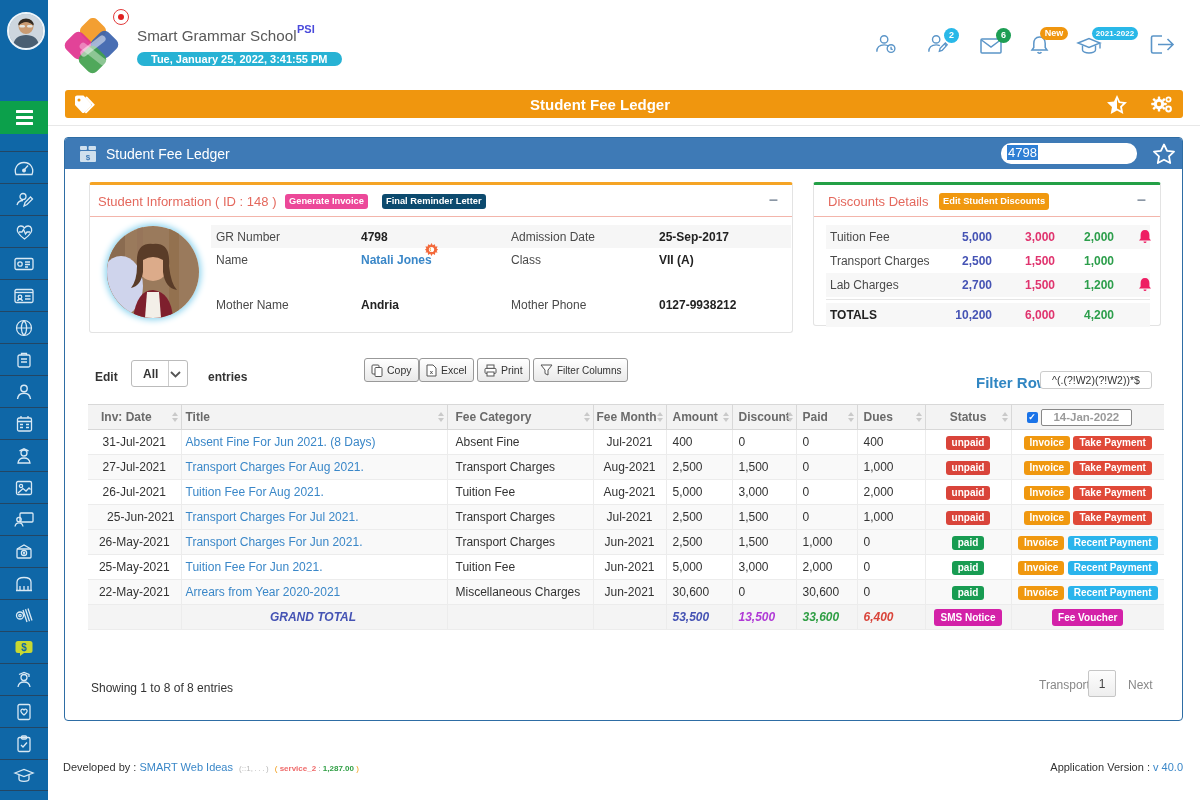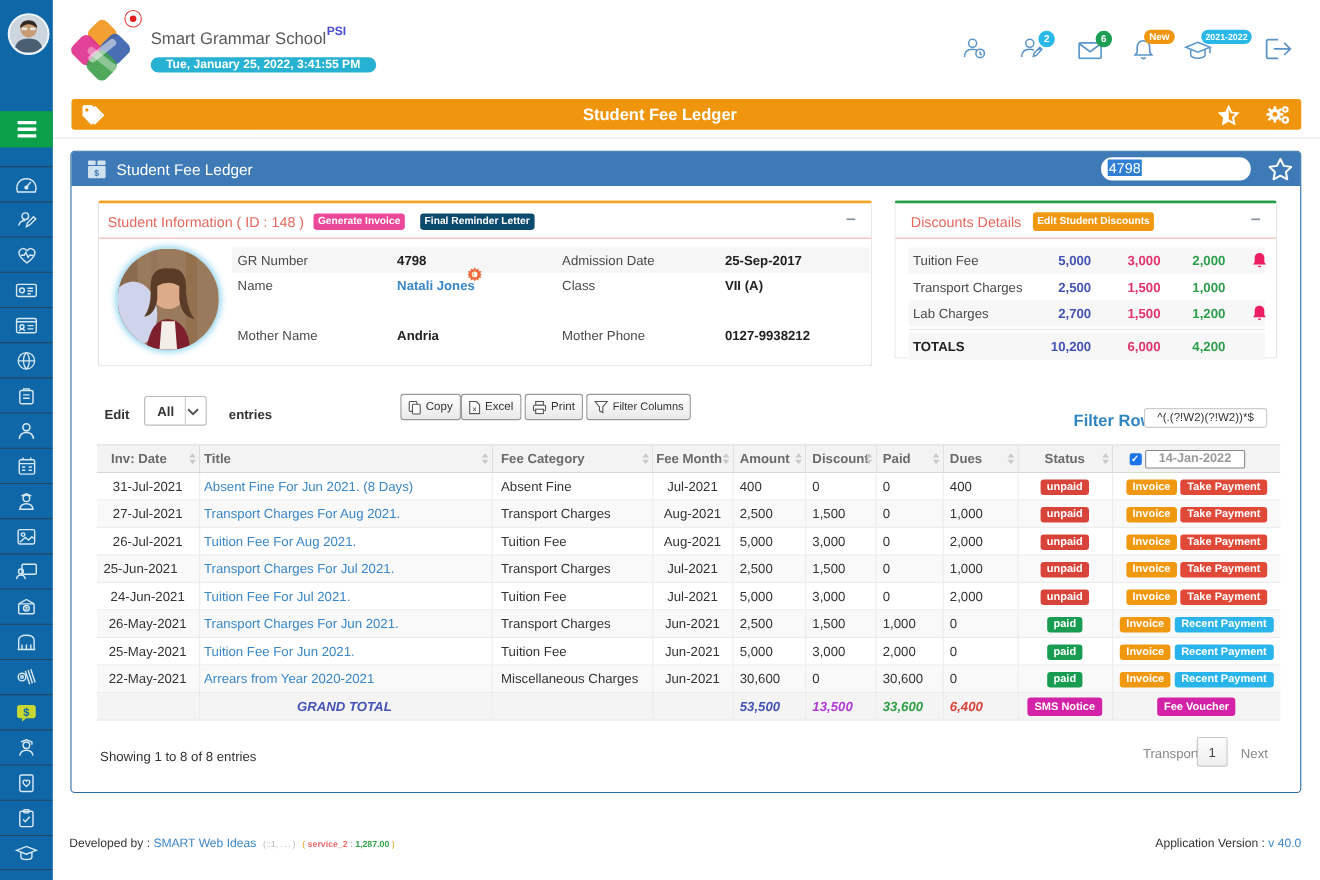--- a/index.html
+++ b/index.html
@@ -534,40 +534,28 @@
           <td style="padding-left:8px">Tuition Fee</td>
           <td style="text-align:center">Aug-2021</td>
           <td>5,000</td>
           <td>3,000</td>
           <td>0</td>
           <td>2,000</td>
           <td style="text-align:center"><span class="bdg b-unpaid">unpaid</span></td>
           <td style="text-align:center"><span class="bdg b-inv">Invoice</span> <span class="bdg b-take">Take Payment</span></td>
         </tr>
     <tr class="g">
-          <td style="text-align:left">25-Jun-2021</td>
+          <td style="text-align:right">25-Jun-2021</td>
           <td><a>Transport Charges For Jul 2021.</a></td>
           <td style="padding-left:8px">Transport Charges</td>
           <td style="text-align:center">Jul-2021</td>
           <td>2,500</td>
           <td>1,500</td>
           <td>0</td>
           <td>1,000</td>
-          <td style="text-align:center"><span class="bdg b-unpaid">unpaid</span></td>
-          <td style="text-align:center"><span class="bdg b-inv">Invoice</span> <span class="bdg b-take">Take Payment</span></td>
-        </tr>
-    <tr>
-          <td style="text-align:center">24-Jun-2021</td>
-          <td><a>Tuition Fee For Jul 2021.</a></td>
-          <td style="padding-left:8px">Tuition Fee</td>
-          <td style="text-align:center">Jul-2021</td>
-          <td>5,000</td>
-          <td>3,000</td>
-          <td>0</td>
-          <td>2,000</td>
           <td style="text-align:center"><span class="bdg b-unpaid">unpaid</span></td>
           <td style="text-align:center"><span class="bdg b-inv">Invoice</span> <span class="bdg b-take">Take Payment</span></td>
         </tr>
     <tr class="g">
           <td style="text-align:center">26-May-2021</td>
           <td><a>Transport Charges For Jun 2021.</a></td>
           <td style="padding-left:8px">Transport Charges</td>
           <td style="text-align:center">Jun-2021</td>
           <td>2,500</td>
           <td>1,500</td>

